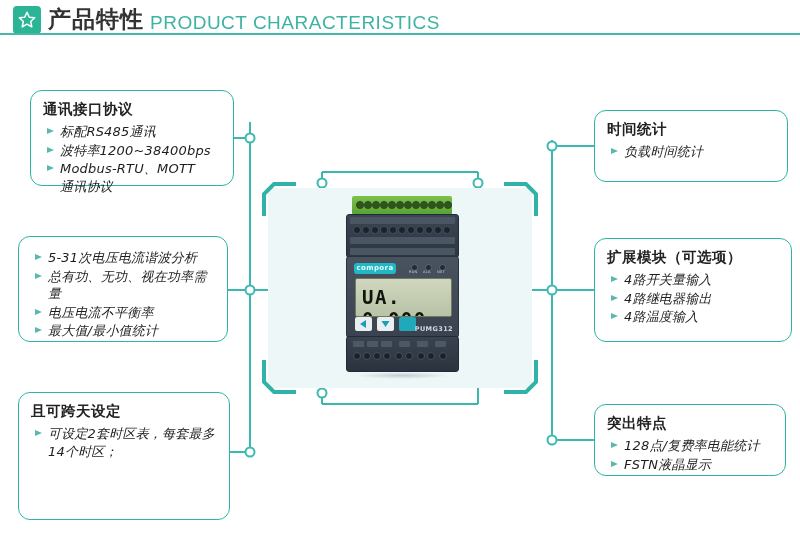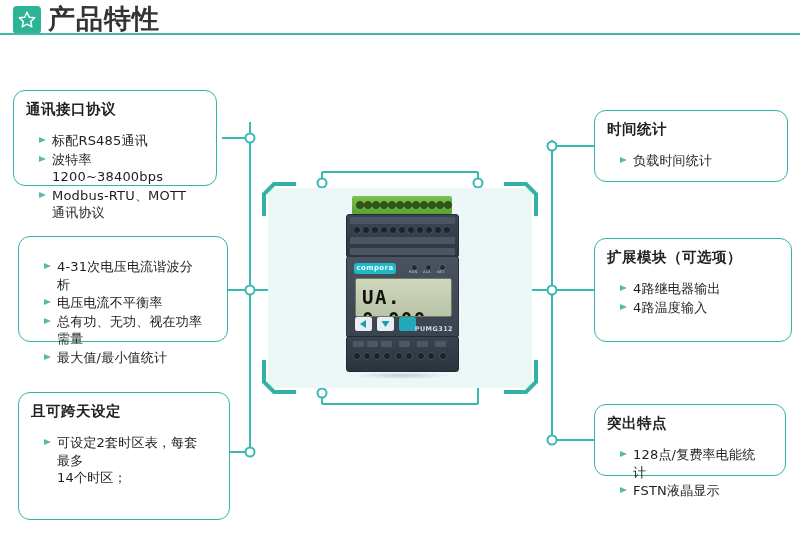--- a/index.html
+++ b/index.html
@@ -13,21 +13,21 @@
   }
   
   .header{position:absolute;left:0;top:0;width:800px;height:40px;}
   .hdr-icon{
     position:absolute;left:13px;top:6px;width:28px;height:28px;
     background:#2bb596;border-radius:4px;
   }
   .hdr-icon svg{position:absolute;left:4px;top:4px;}
   .hdr-cn{
     position:absolute;left:48px;top:5px;
-    font-size:27px;font-weight:bold;color:#333333;
+    font-size:23px;font-weight:bold;color:#333333;
     letter-spacing:1px;line-height:28px;
     font-family:"DejaVu Sans","Liberation Sans",sans-serif;
     text-align:center;
   }
   .hdr-en{
     position:absolute;left:150px;top:10px;
     font-size:19px;color:#3fb3a3;letter-spacing:.5px;line-height:26px;
     font-family:"Liberation Sans",sans-serif;
   }
   .hdr-rule{
@@ -45,42 +45,42 @@
     background:#ffffff;
     box-sizing:border-box;
     padding:8px 10px 8px 12px;
   }
   .box h3{
     margin:0 0 2px 0;
     font-size:14.5px;font-weight:bold;color:#222;
     letter-spacing:.5px;line-height:20px;
     font-family:"DejaVu Sans","Liberation Sans",sans-serif;
   }
-  .box ul{margin:13px;padding:0;list-style:none;}
+  .box ul{margin:4px;padding:0;list-style:none;font-style:italic;}
   .box li{
     position:relative;
     padding-left:13px;
     font-size:13px;
     line-height:17.5px;
     color:#1d1d1d;
     margin-top:1px;
     letter-spacing:.2px;
     font-family:"DejaVu Sans","Liberation Sans",sans-serif;
   }
   .box li .bullet{
     position:absolute;left:0;top:5px;
     width:0;height:0;
     border-left:7px solid #59b8b0;
     border-top:3.5px solid transparent;
     border-bottom:3.5px solid transparent;
   }
   .box li .txt{display:block;}
 
   
-  #box-comm      {left:13px;  top:90px;  width:204px; height:96px;}
+  #box-comm      {left:30px;  top:90px;  width:204px; height:96px;}
   #box-quality   {left:18px;  top:236px; width:210px; height:106px;}
   #box-tariff    {left:18px;  top:392px; width:212px; height:128px;}
   #box-time      {left:594px; top:110px; width:194px; height:72px;}
   #box-expand    {left:594px; top:238px; width:198px; height:104px;}
   #box-highlight {left:594px; top:404px; width:192px; height:72px;}
 
   
   .stage{
     position:absolute;left:268px;top:188px;width:264px;height:200px;
     background:#eef7f8;
@@ -179,20 +179,21 @@
 </head>
 <body>
 
 <div class="header">
   <div class="hdr-icon">
     <svg width="20" height="20" viewBox="0 0 20 20">
       <polygon points="10,2.2 12.3,7.2 17.7,7.8 13.7,11.5 14.8,16.9 10,14.2 5.2,16.9 6.3,11.5 2.3,7.8 7.7,7.2" fill="none" stroke="#ffffff" stroke-width="1.5" stroke-linejoin="round"></polygon>
     </svg>
   </div>
   <div class="hdr-cn">产品特性</div>
+  <div class="hdr-en">PRODUCT CHARACTERISTICS</div>
   <div class="hdr-rule"></div>
 </div>
 
 <svg class="wires" viewBox="0 0 800 556">
   <g stroke="#3bb8b2" stroke-width="2" fill="none">
 
     <line x1="250" y1="122" x2="250" y2="452"></line>
 
     <line x1="552" y1="140" x2="552" y2="436"></line>
 
@@ -347,29 +348,29 @@
         <span class="bullet"></span>
         <span class="txt">Modbus-RTU、MOTT<br>通讯协议</span>
       </li>
   </ul>
 </div>
 
 <div class="box" id="box-quality">
   <ul>
     <li>
         <span class="bullet"></span>
-        <span class="txt">4-31次电压电流谐波分析</span>
+        <span class="txt">5-31次电压电流谐波分析</span>
+      </li>
+    <li>
+        <span class="bullet"></span>
+        <span class="txt">总有功、无功、视在功率需量</span>
       </li>
     <li>
         <span class="bullet"></span>
         <span class="txt">电压电流不平衡率</span>
-      </li>
-    <li>
-        <span class="bullet"></span>
-        <span class="txt">总有功、无功、视在功率需量</span>
       </li>
     <li>
         <span class="bullet"></span>
         <span class="txt">最大值/最小值统计</span>
       </li>
   </ul>
 </div>
 
 <div class="box" id="box-tariff">
   <h3>且可跨天设定</h3>
@@ -389,20 +390,24 @@
         <span class="txt">负载时间统计</span>
       </li>
   </ul>
 </div>
 
 <div class="box" id="box-expand">
   <h3>扩展模块（可选项）</h3>
   <ul>
     <li>
         <span class="bullet"></span>
+        <span class="txt">4路开关量输入</span>
+      </li>
+    <li>
+        <span class="bullet"></span>
         <span class="txt">4路继电器输出</span>
       </li>
     <li>
         <span class="bullet"></span>
         <span class="txt">4路温度输入</span>
       </li>
   </ul>
 </div>
 
 <div class="box" id="box-highlight">

